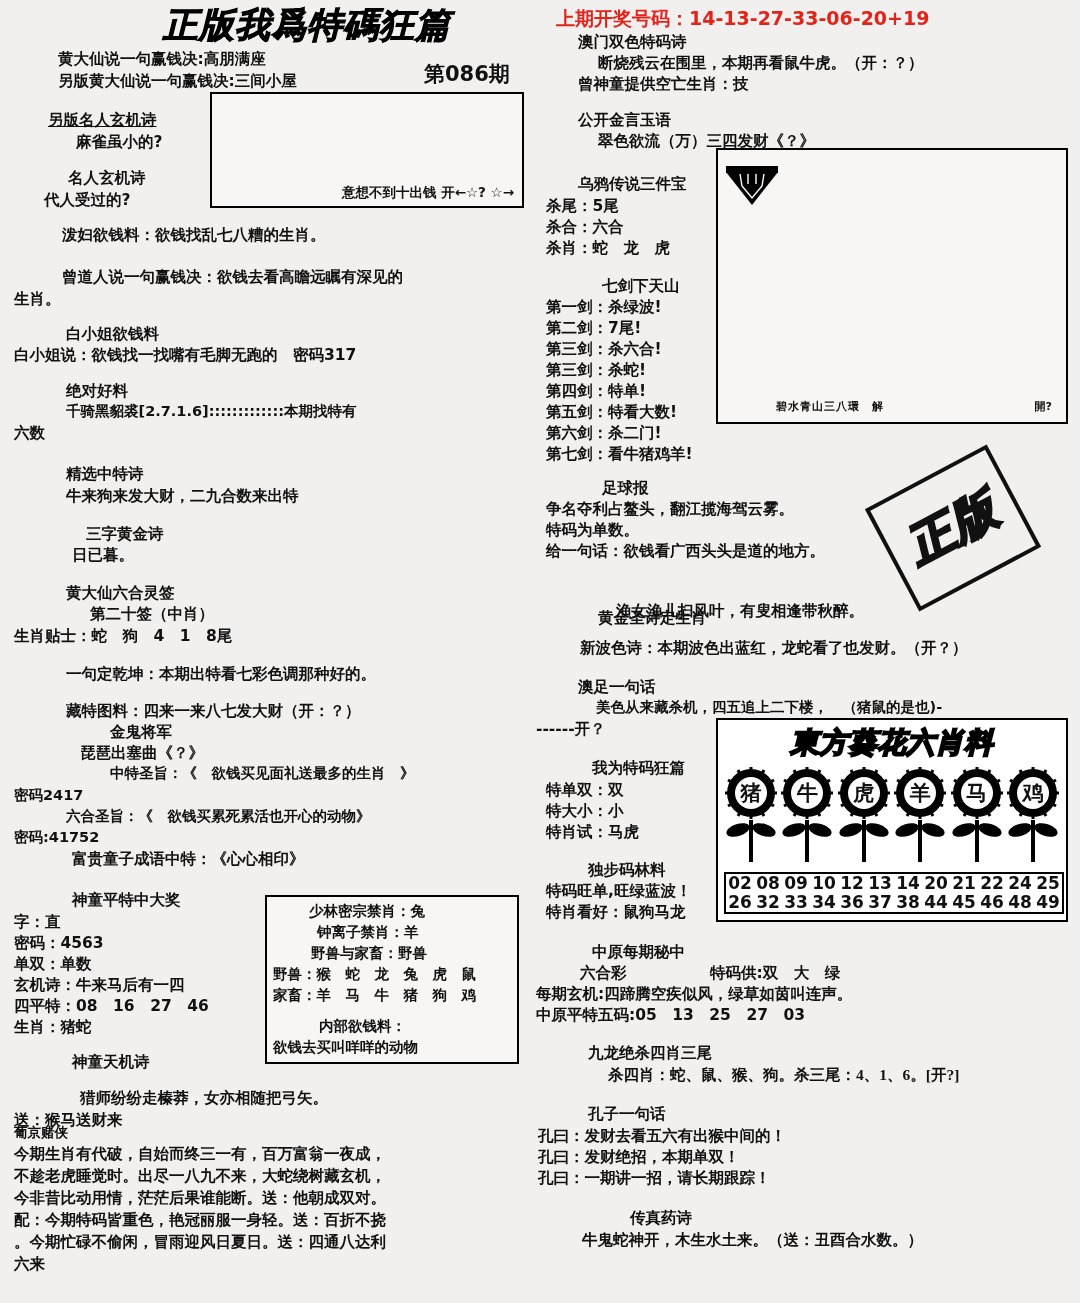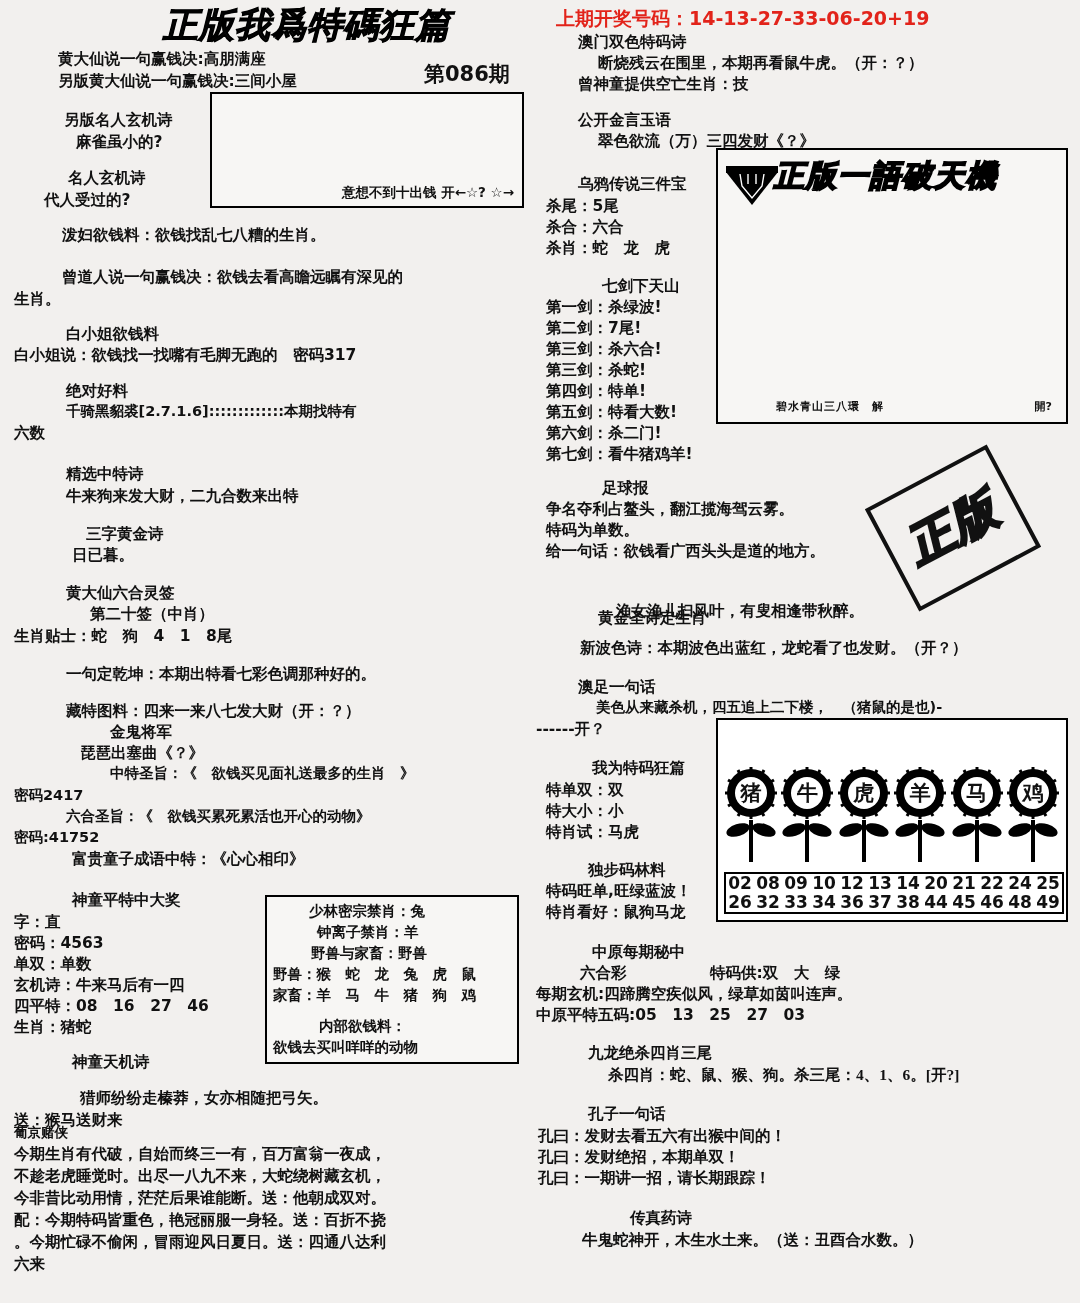--- a/index.html
+++ b/index.html
@@ -107,21 +107,21 @@
 
     <div class="masthead">正版我爲特碼狂篇</div>
     <div class="sub1 t">黄大仙说一句赢钱决:高朋满座</div>
     <div class="sub2 t">另版黄大仙说一句赢钱决:三间小屋</div>
     <div class="issue">第086期</div>
 
     <div class="bx bx1">
       <div class="ft">意想不到十出钱 开←☆? ☆→</div>
     </div>
 
-    <div class="ln s15" style="left:64px;top:110px;">另版名人玄机诗</div>
+    <div class="ln s15" style="left:48px;top:110px;text-decoration:underline;">另版名人玄机诗</div>
     <div class="ln s15" style="left:76px;top:132px;">麻雀虽小的?</div>
     <div class="ln s15" style="left:68px;top:168px;">名人玄机诗</div>
     <div class="ln s15" style="left:44px;top:190px;">代人受过的?</div>
 
     <div class="ln s15" style="left:62px;top:225px;">泼妇欲钱料：欲钱找乱七八糟的生肖。</div>
 
     <div class="ln s15" style="left:62px;top:267px;">曾道人说一句赢钱决：欲钱去看高瞻远瞩有深见的</div>
     <div class="ln s15" style="left:14px;top:289px;">生肖。</div>
 
     <div class="ln s15" style="left:66px;top:324px;">白小姐欲钱料</div>
@@ -252,26 +252,26 @@
     <div class="ln s15" style="left:42px;top:1230px;">牛鬼蛇神开，木生水土来。（送：丑酉合水数。）</div>
   </div>
 
   <div class="bx bx3">
     <svg class="diamond" viewBox="0 0 56 42">
       <polygon points="2,8 54,8 28,41" fill="#000"></polygon>
       <rect x="2" y="2" width="52" height="7" fill="#000"></rect>
       <path d="M16,10 L18,22 L28,34 L38,22 L40,10" fill="none" stroke="#fff" stroke-width="1.4"></path>
       <path d="M24,10 L24,20 M32,10 L32,20" stroke="#fff" stroke-width="1.4"></path>
     </svg>
-    <div class="hd">正版一語破天機</div>
     <div class="ftL">碧水青山三八環　解</div>
     <div class="ftR">開?</div>
   </div>
 
   <div class="bx bx4">
+    <div class="hd">東方葵花六肖料</div>
     <div class="flowers">
       <div class="flower">
         <div class="fl-head">
           <svg viewBox="0 0 54 54" width="54" height="54">
               <g fill="#000">
                 <circle cx="27" cy="27" r="24"></circle>
               </g>
               <circle cx="27" cy="27" r="16" fill="#fff"></circle>
               <g stroke="#000" stroke-width="3">
                 <line x1="27" y1="1" x2="27" y2="9"></line>

